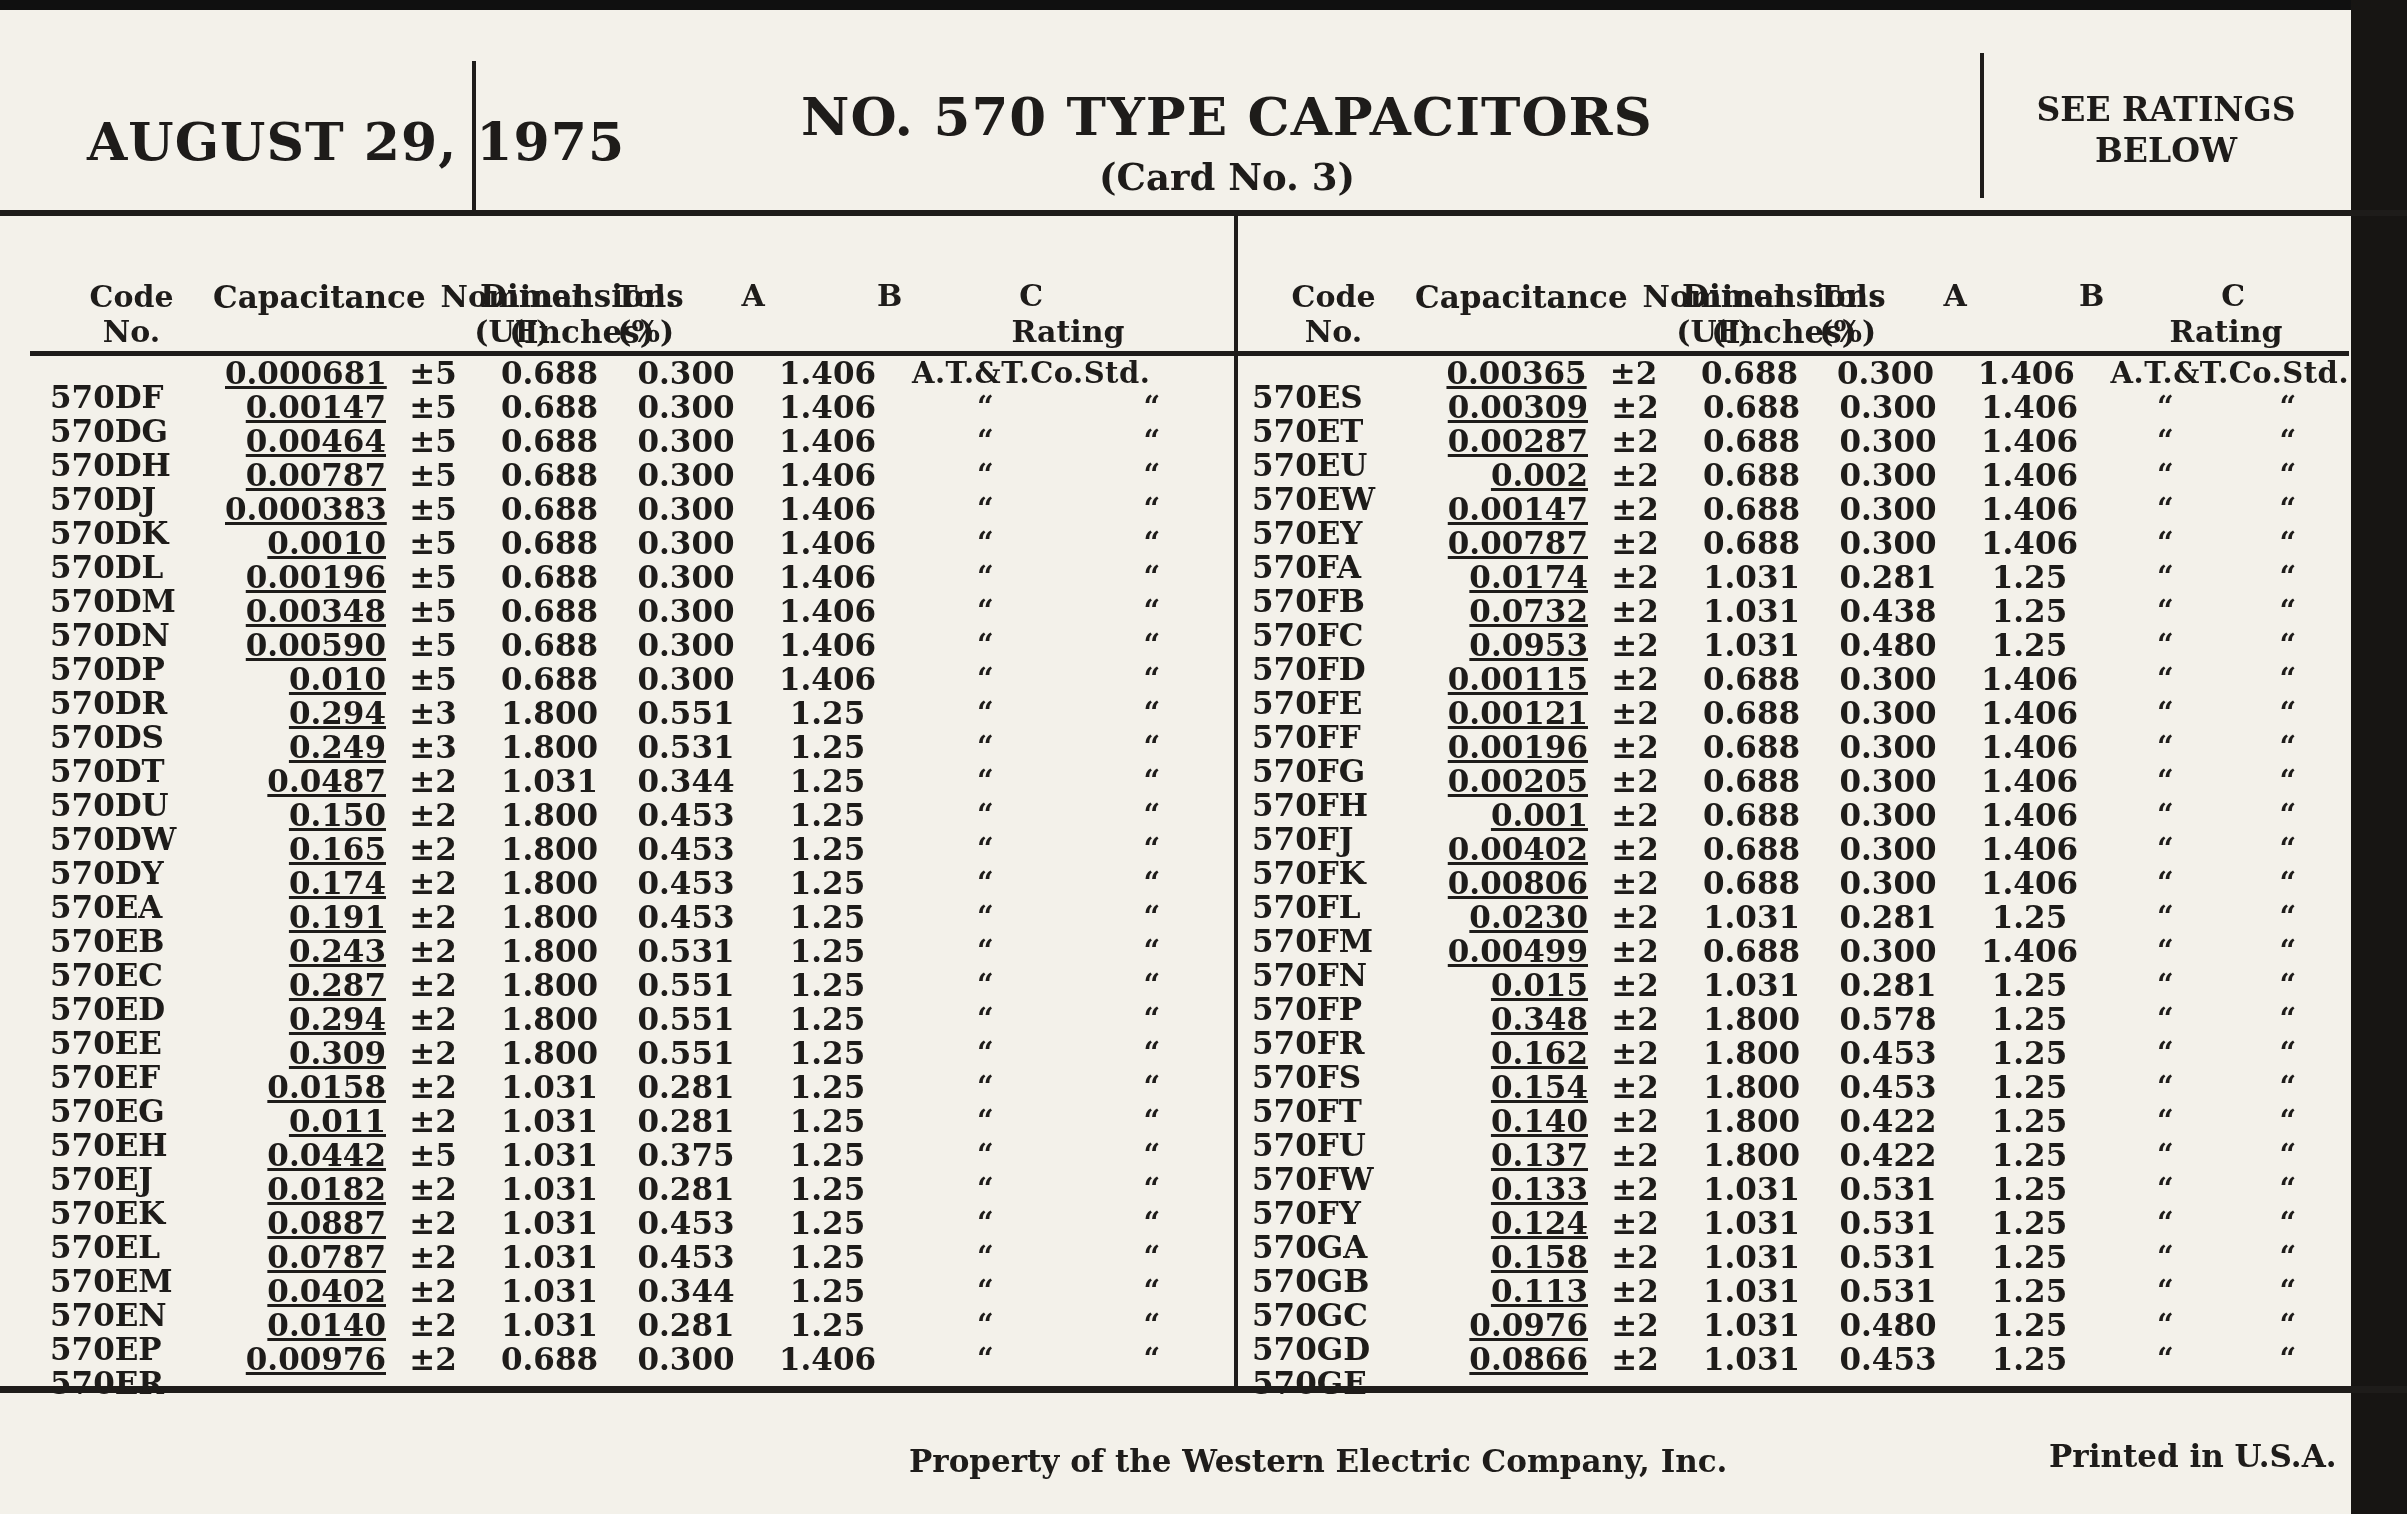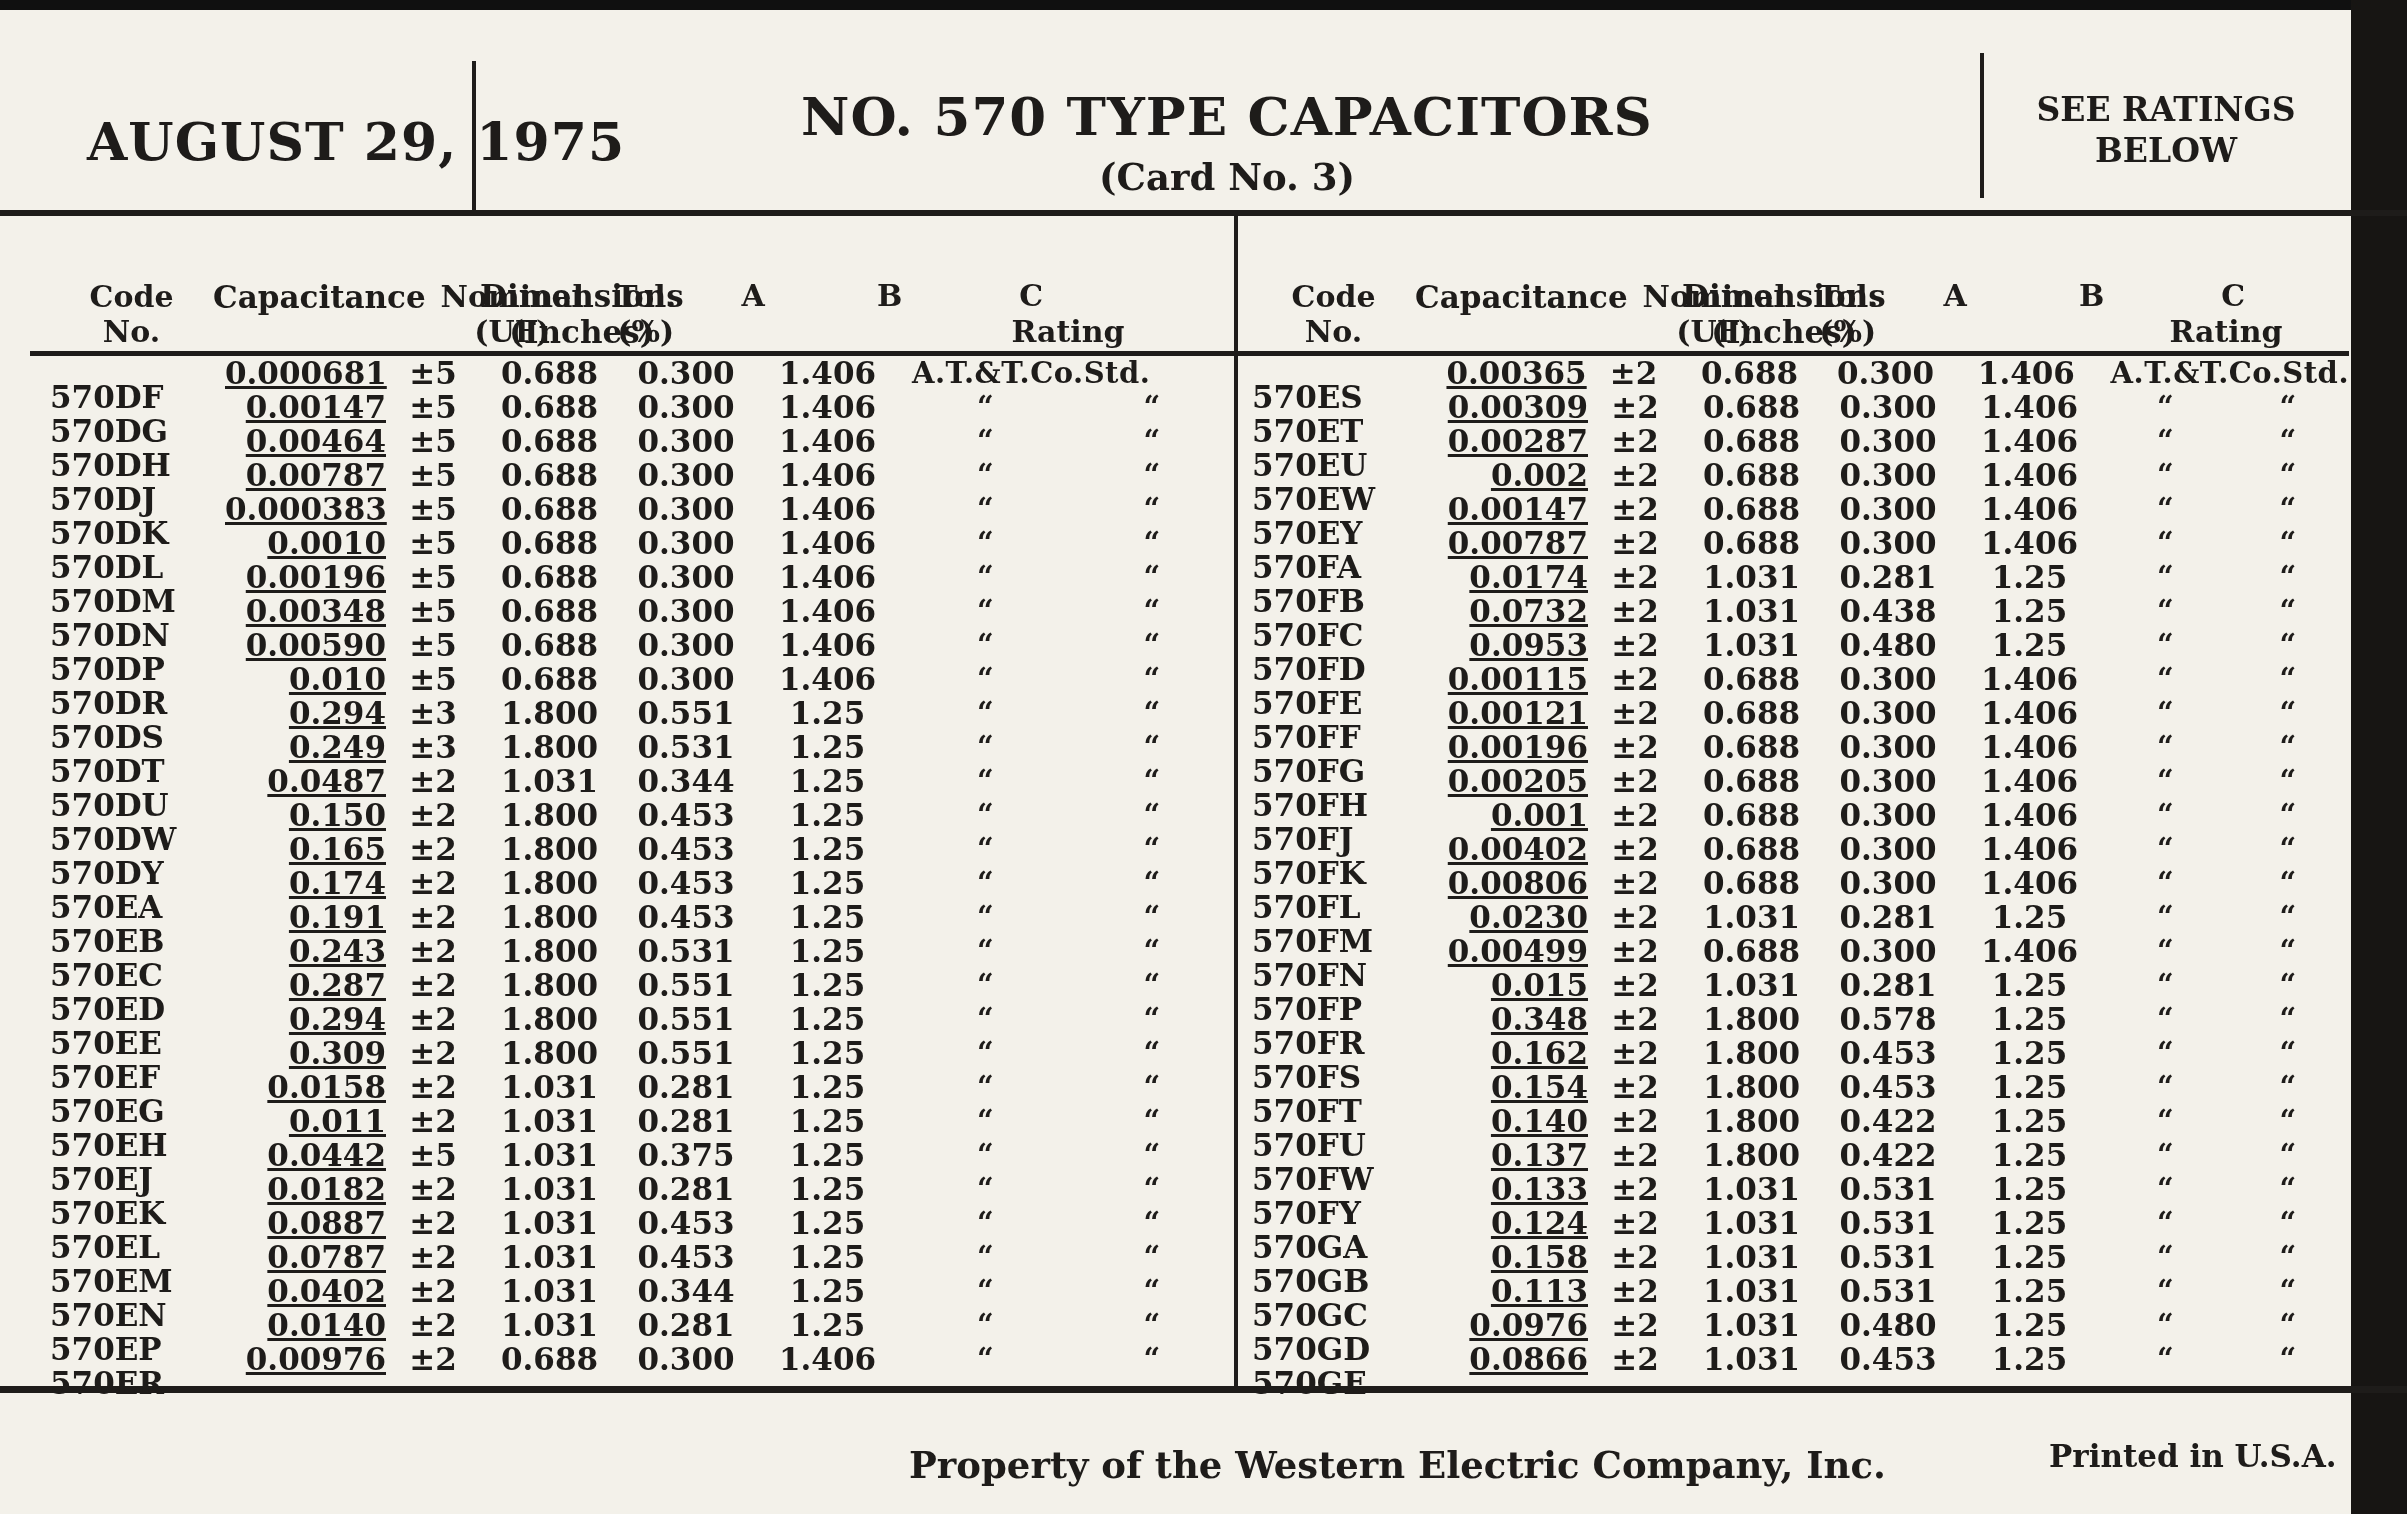--- a/index.html
+++ b/index.html
@@ -51,21 +51,21 @@
   .cell.nom  { width:173px; text-align:right; padding-left:12px; box-sizing:border-box;text-decoration:underline; }
   .cell.tol  { width:94px;  text-align:center; }
   .cell.a { width:139px; text-align:center; }
   .cell.b { width:134px; text-align:center; }
   .cell.c { width:149px; text-align:center; }
   .cell.rating { flex:1; display:flex; font-size:29px; }
   .cell.rating span { width:50%; text-align:center; line-height:20px; }
   .cell.rating.first { display:block; padding-left:10px; letter-spacing:0.5px; }
 
   
-  .footer-property { position:absolute; left:909px;  top:1443px; font-size:37px; }
+  .footer-property { position:absolute; left:909px;  top:1443px; font-size:31px; }
   .footer-printed  { position:absolute; left:2049px; top:1438px; font-size:31px; }
 </style>
 </head>
 <body>
 
 <div class="page">
   <div class="top-band"></div>
   <div class="right-band"></div>
 
   <div class="date">AUGUST 29, 1975</div>

